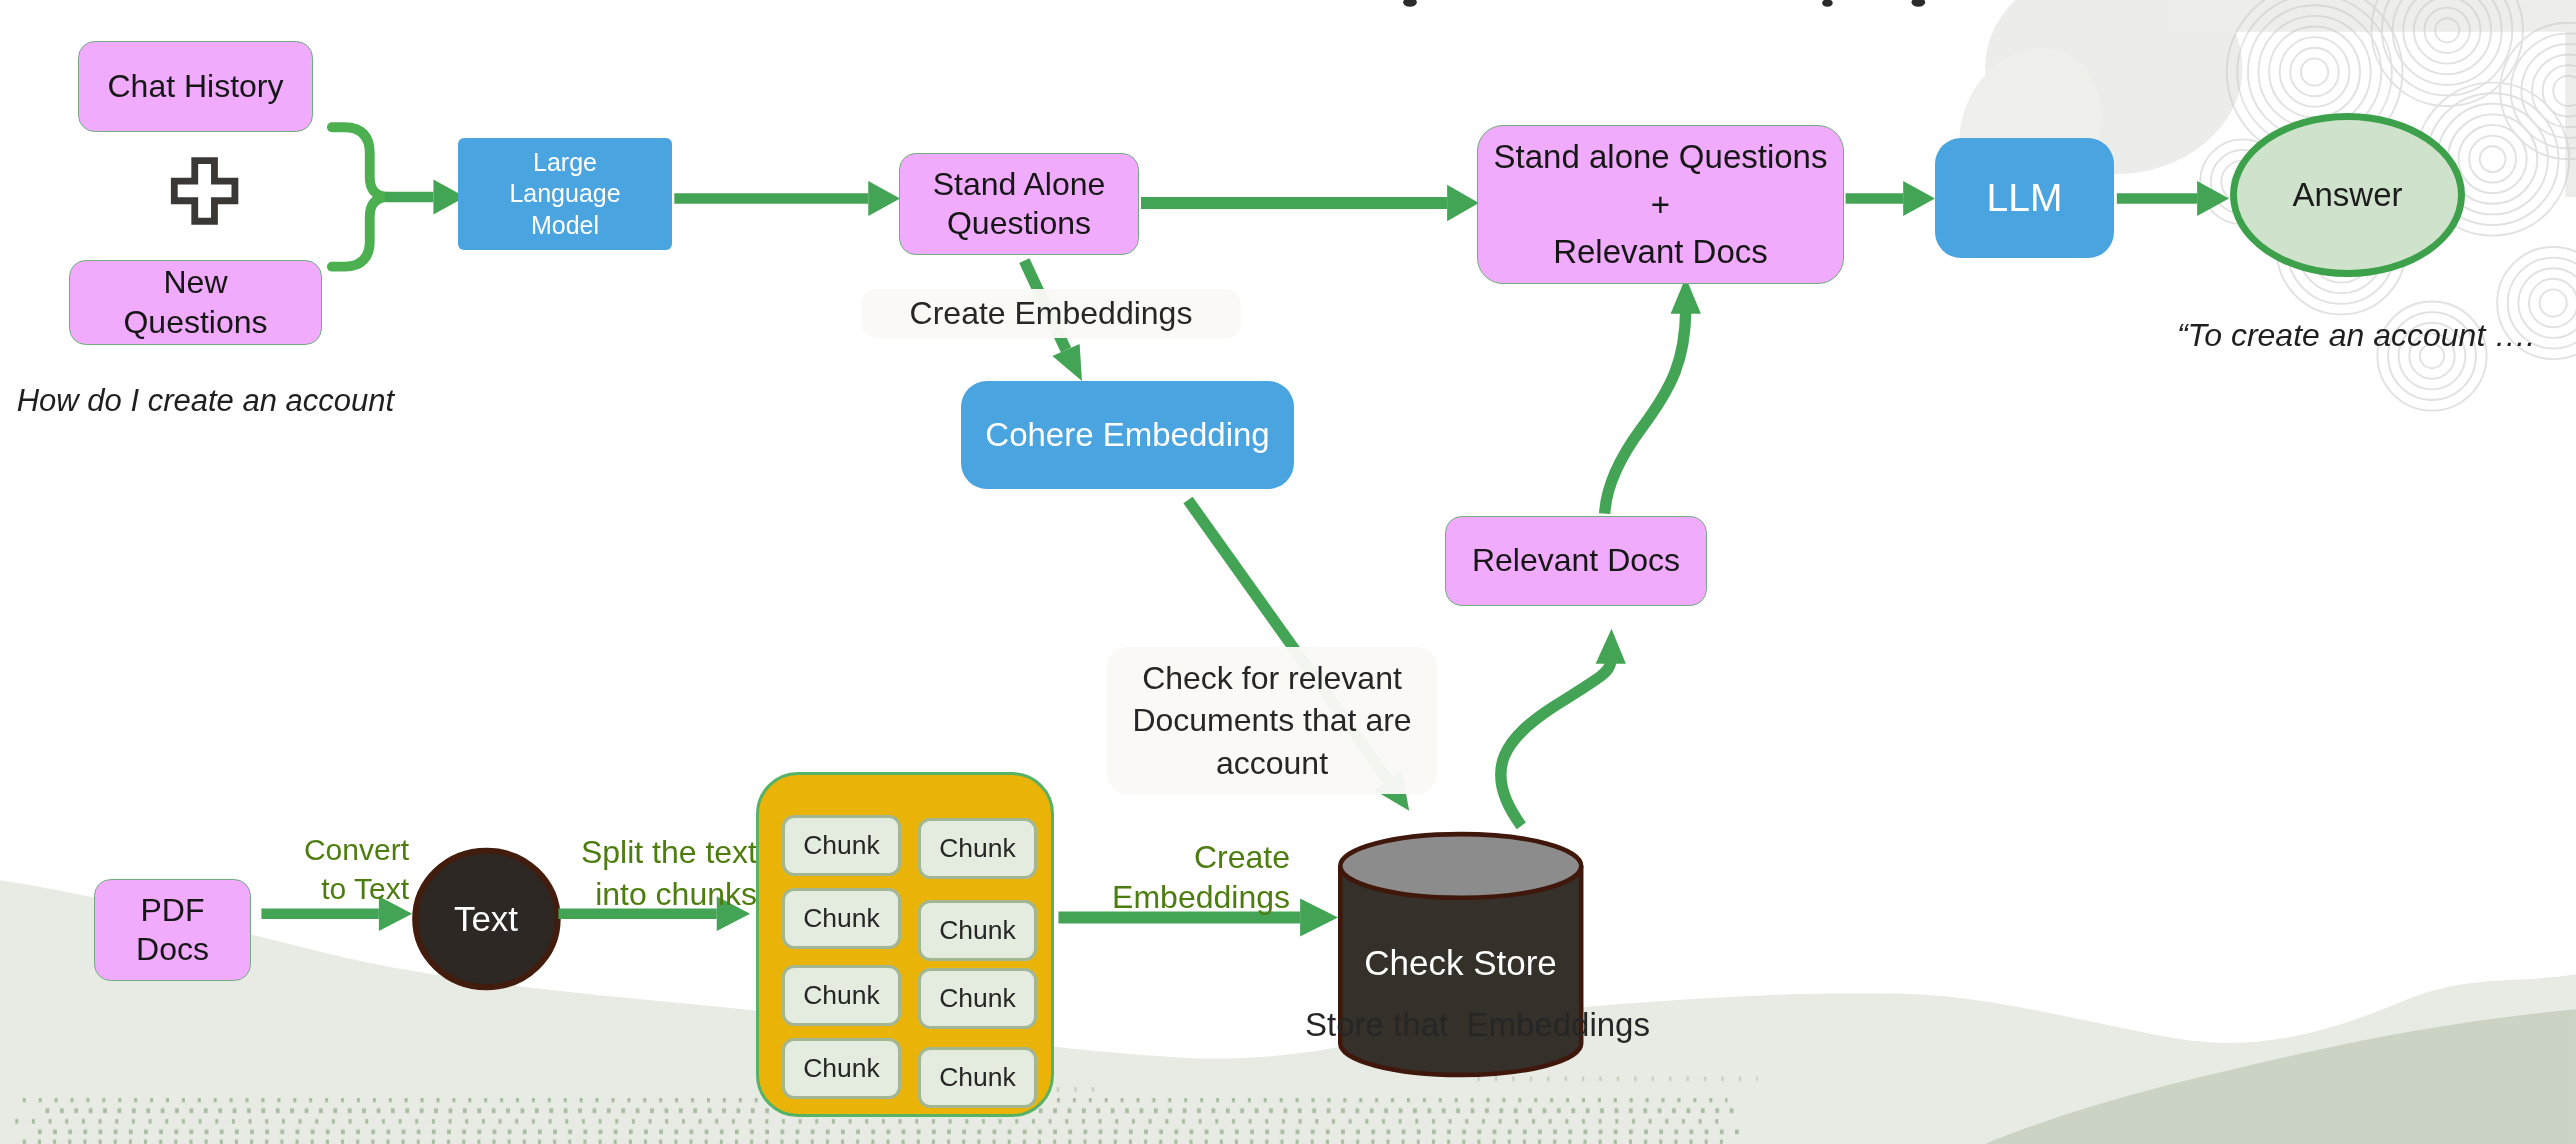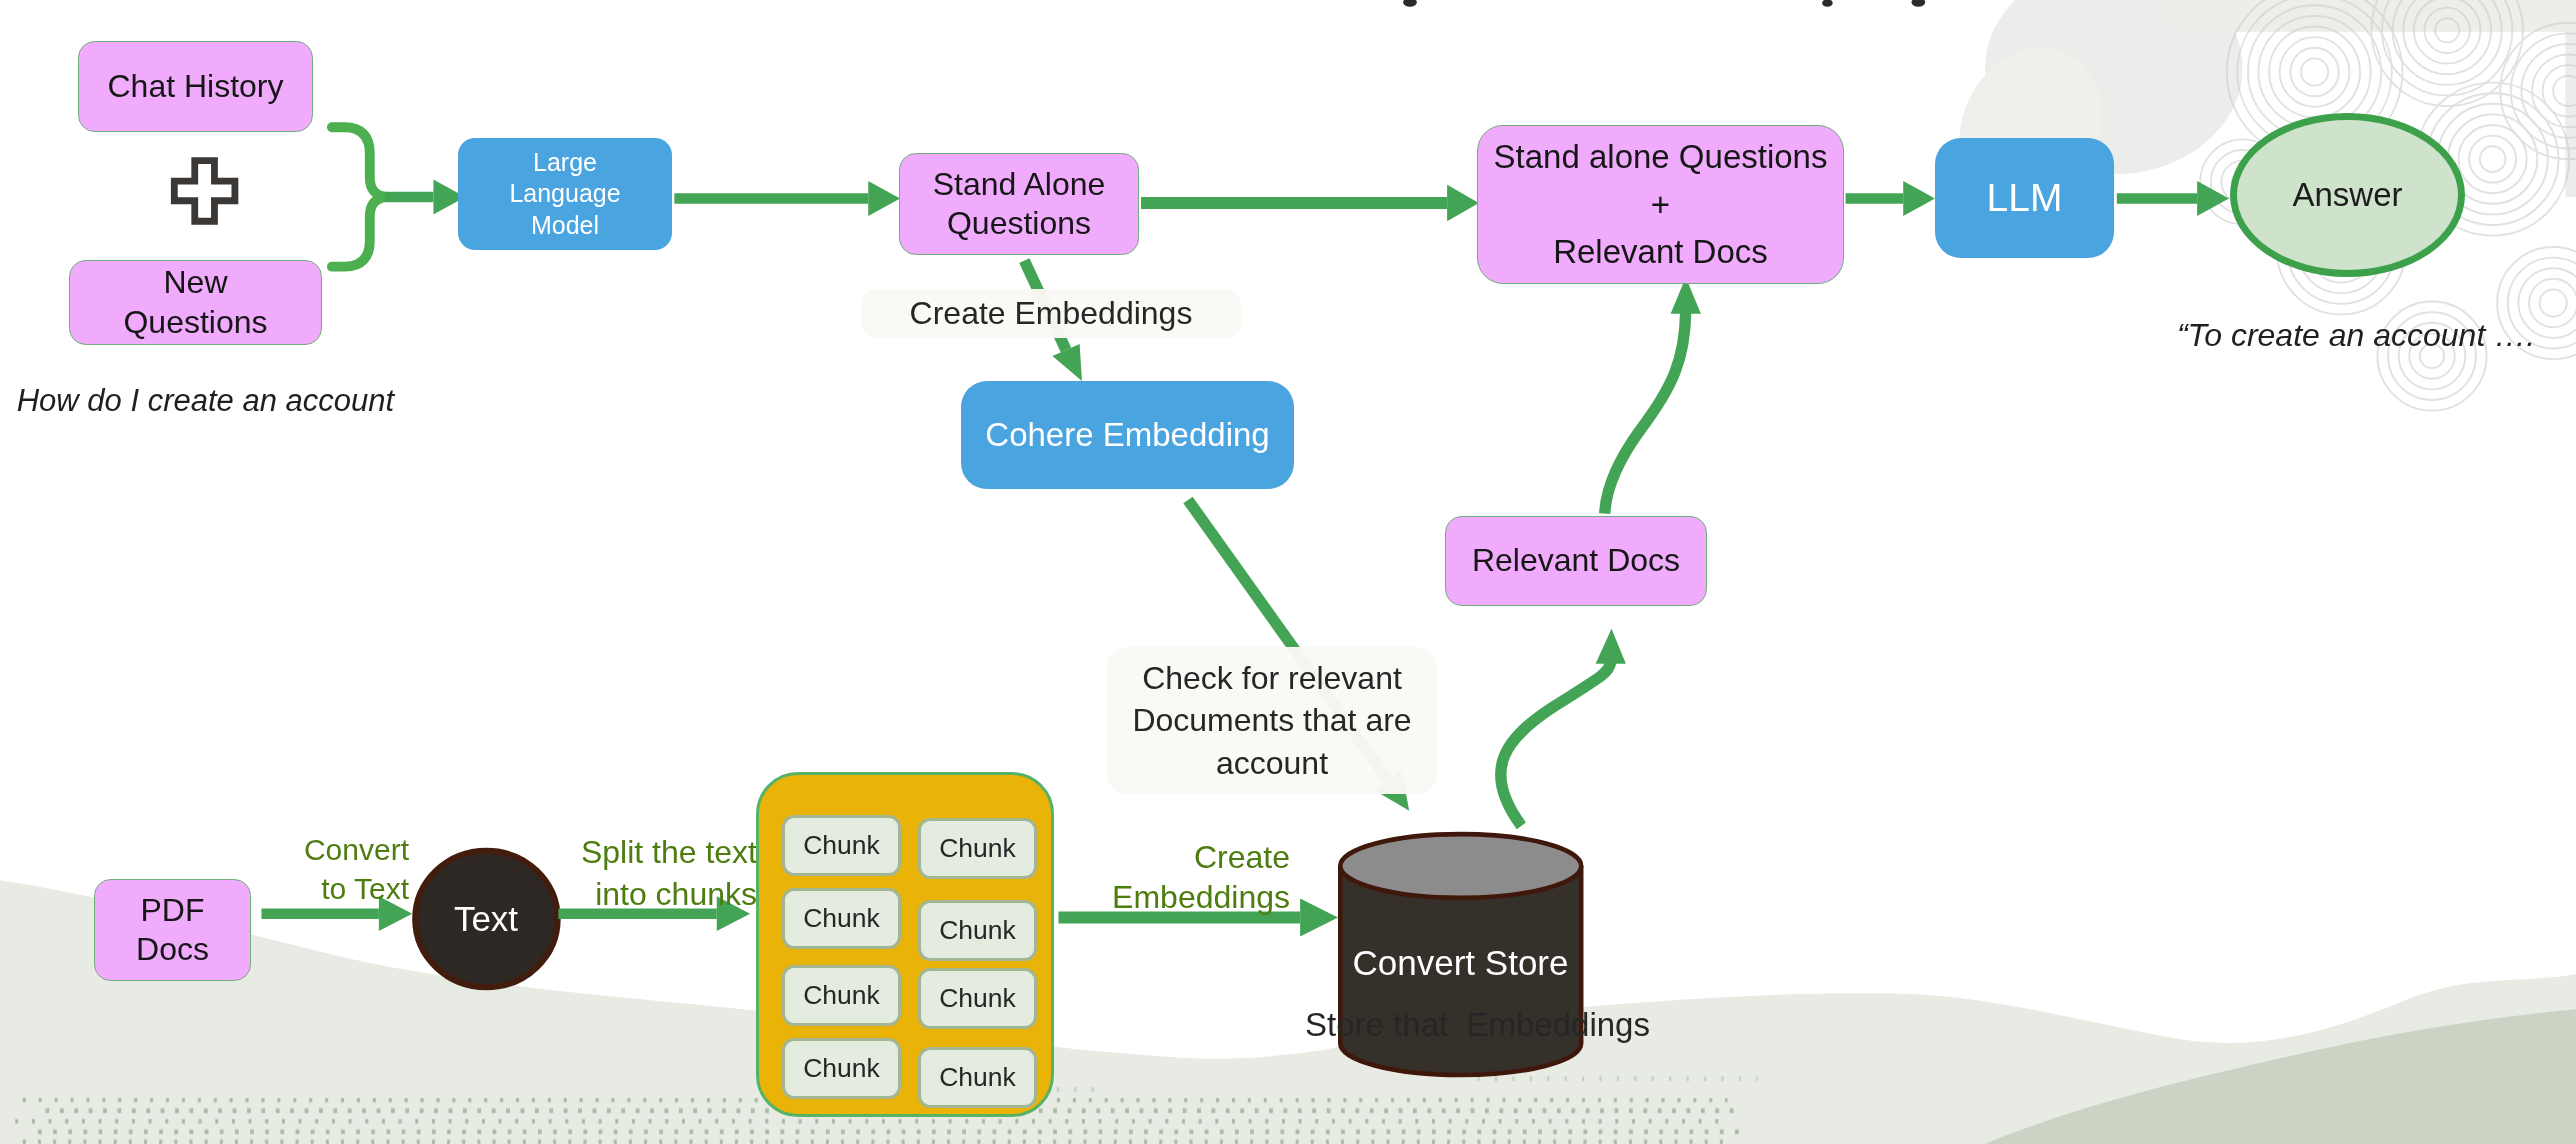--- a/index.html
+++ b/index.html
@@ -11,21 +11,21 @@
   .pre{white-space:pre-line;}
   .node{
     position:absolute;display:flex;align-items:center;justify-content:center;
     text-align:center;box-sizing:border-box;
   }
   .green-node{
     background:#f0abfc;border:1.5px solid #6fae7c;border-radius:16.7px;
     font-size:32px;line-height:1.22;color:#161616;
   }
   .blue-node{
-    background:#4aa4e0;border:none;border-radius:17px;color:#ffffff;
+    background:#4aa4e0;border:none;border-radius:6px;color:#ffffff;
   }
   .label-box{
     background:rgba(250,249,246,0.96);border-radius:15px;
     font-size:32px;line-height:1.32;color:#262626;
     display:flex;align-items:center;justify-content:center;text-align:center;
   }
   .plain-label{
     font-size:32px;line-height:1.3;color:#4d7c0f;text-align:right;
   }
   .italic-label{
@@ -259,18 +259,18 @@
     <div class="chunk" style="left:159px;top:125px;width:119px;height:61px;">Chunk</div>
     <div class="chunk" style="left:23px;top:190px;width:119px;height:61px;">Chunk</div>
     <div class="chunk" style="left:159px;top:193px;width:119px;height:61px;">Chunk</div>
     <div class="chunk" style="left:23px;top:263px;width:119px;height:61px;">Chunk</div>
     <div class="chunk" style="left:159px;top:272px;width:119px;height:61px;">Chunk</div>
   </div>
 
   <div class="abs plain-label pre" style="left:1063px;top:837px;width:227px;line-height:1.25;">Create
 Embeddings</div>
 
-  <div class="abs white-text" style="left:1347px;top:943px;width:227px;text-align:center;font-size:35px;">Convert Store</div>
+  <div class="abs white-text" style="left:1347px;top:943px;width:227px;text-align:center;font-size:35px;">Check Store</div>
 
   <div class="abs" style="left:1288px;top:1006px;width:379px;text-align:center;font-size:33px;color:#262626;white-space:pre;">Store that  Embeddings</div>
 
 </div>
 
 
 </body></html>

